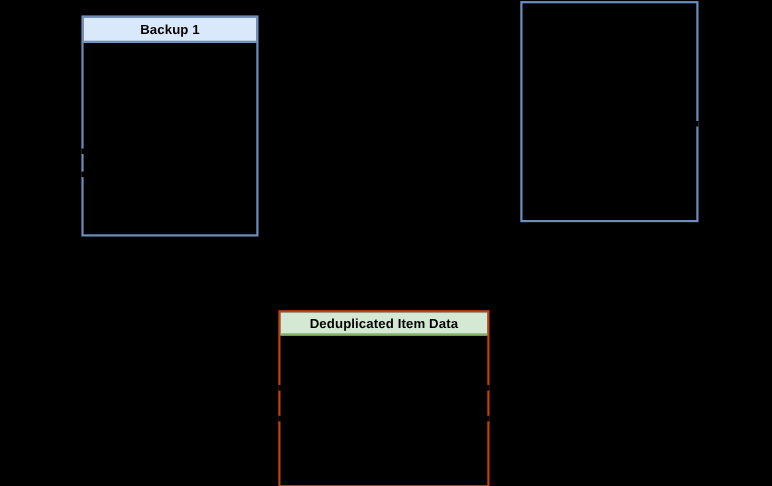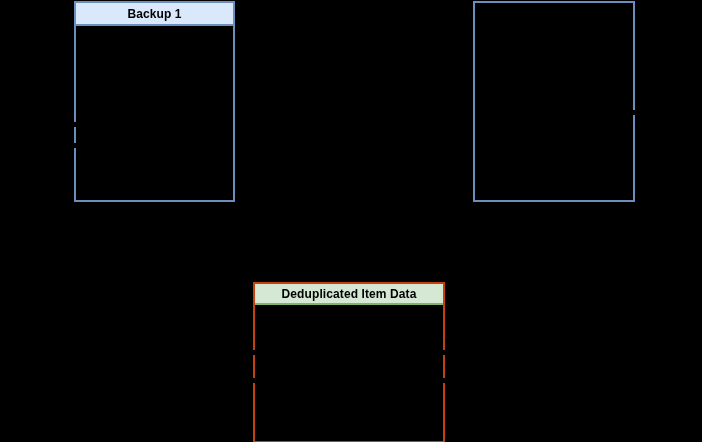--- a/index.html
+++ b/index.html
@@ -66,21 +66,21 @@
   }
 
   
   .notch {
     position: absolute;
     background: #000000;
     width: 3px;
   }
 
   
-  #backup-1 { left: 74px;  top: 1px;   width: 161px; height: 201px; }
+  #backup-1 { left: 74px;  top: 14px;   width: 161px; height: 201px; }
   #backup-2 { left: 473px; top: 1px;   width: 162px; height: 201px; }
   #dedup    { left: 253px; top: 282px; width: 192px; height: 161px; }
 
   #backup-1 .box-header,
   #backup-2 .box-header { height: 23px; }
   #backup-1 .box-body,
   #backup-2 .box-body   { top: 23px; bottom: 0; height: 174px; }
 
   #dedup .box-header    { height: 21px; }
   #dedup .box-body      { top: 21px; height: 136px; }

